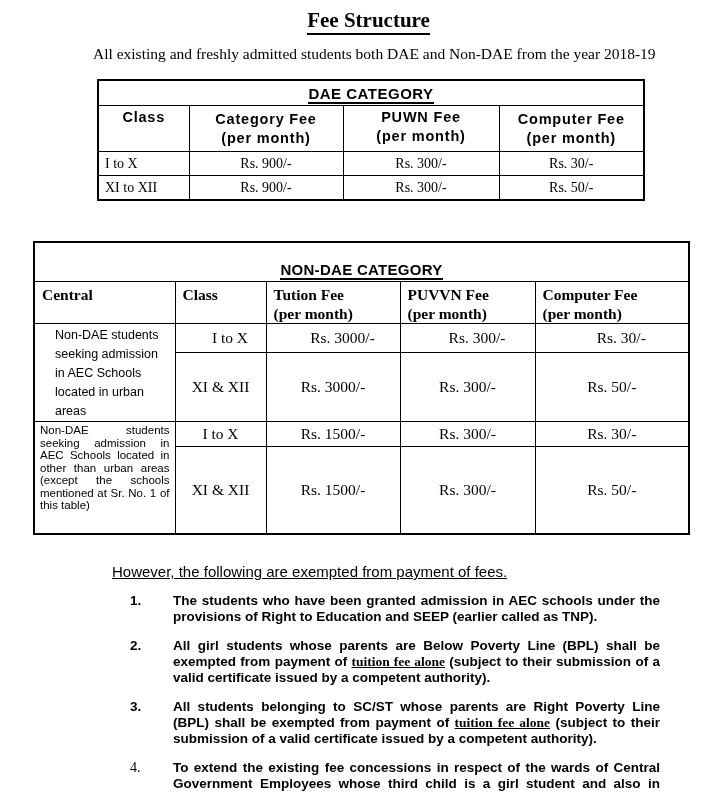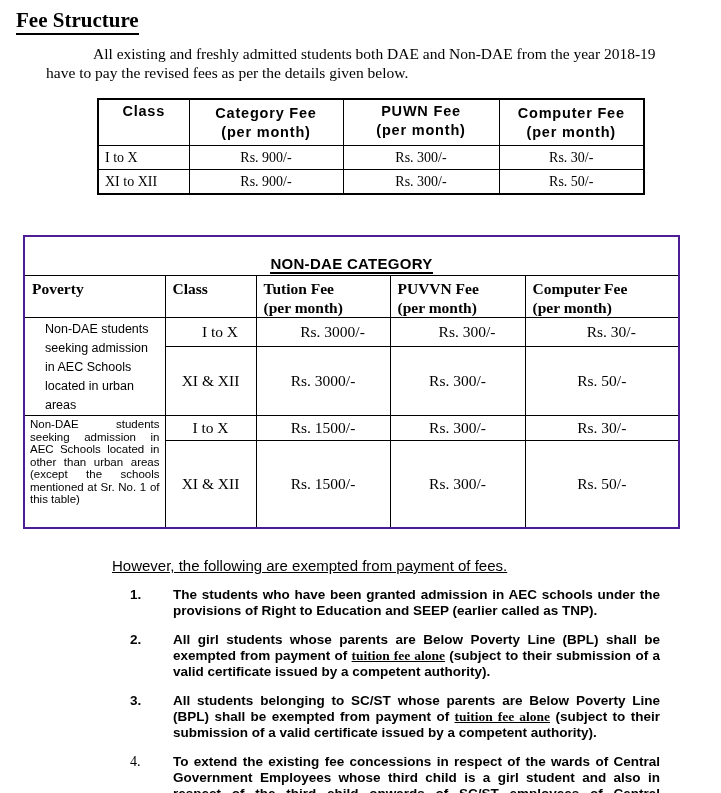--- a/index.html
+++ b/index.html
@@ -3,21 +3,21 @@
 <meta charset="utf-8">
 <style>
   html,body{margin:0;padding:0;}
   body{
     width:721px;height:793px;background:#ffffff;color:#000;
     font-family:"Liberation Serif", serif;
     overflow:hidden;position:relative;
   }
   
   .title{
-    margin:8px 0 0 16px;text-align:left;
+    margin:8px 0 0 16px;text-align:center;
     font:bold 21px "Liberation Serif", serif;
   }
   .title .u2{border-bottom:2px solid #000;padding-bottom:1px;}
   
   .intro{
     margin:11px 58px 0 46px;
     font-size:15.5px;line-height:19px;
   }
   .intro .l1{display:block;padding-left:47px;}
   .intro .l2{display:block;}
@@ -36,21 +36,21 @@
     height:42px;text-align:center;vertical-align:middle;
     font:bold 14.5px "Liberation Sans", sans-serif;letter-spacing:.8px;
     line-height:19px;
   }
   .dae th.top{vertical-align:top;padding-top:2px;}
   .dae th span{display:block;}
   .dae td{height:21px;text-align:center;font-size:14px;}
   .dae td.cls{text-align:left;padding-left:6px;}
 
   
-  .nondae{margin:40px 0 0 23px;width:655px;border:2px solid #4c1d95;}
+  .nondae{margin:40px 0 0 33px;width:655px;border:2px solid #000000;}
   .nondae .cap td{
     height:34px;text-align:center;vertical-align:bottom;padding-bottom:3px;
     font:bold 15px "Liberation Sans", sans-serif;letter-spacing:.3px;
   }
   .nondae th{
     height:38px;text-align:left;vertical-align:top;
     padding:3px 2px 0 7px;
     font:bold 15.5px "Liberation Serif", serif;line-height:19px;
   }
   .nondae th span{display:block;}
@@ -89,31 +89,33 @@
   }
   .item .txt .u{text-decoration:underline;font-family:Liberation Serif, serif;}
 </style>
 </head>
 <body>
 
 <h1 class="title"><span class="u2">Fee Structure</span></h1>
 
 <p class="intro">
   <span class="l1">All existing and freshly admitted students both DAE and Non-DAE from the year 2018-19</span>
-  <span class="l2">have to pay the revised fees as per the details given below.</span>
 </p>
 
 <table class="dae">
   <colgroup>
       <col style="width:91px">
       <col style="width:154px">
       <col style="width:156px">
       <col style="width:145px">
     </colgroup>
   <tbody>
+    <tr class="cap">
+      <td colspan="4"><span class="u2">DAE CATEGORY</span></td>
+    </tr>
     <tr>
       <th class="top">
           <span>Class</span>
         </th>
       <th>
           <span>Category Fee</span>
           <span>(per month)</span>
         </th>
       <th class="top">
           <span>PUWN Fee</span>
@@ -146,21 +148,21 @@
       <col style="width:134px">
       <col style="width:135px">
       <col style="width:154px">
     </colgroup>
   <tbody>
     <tr class="cap">
       <td colspan="5"><span class="u2">NON-DAE CATEGORY</span></td>
     </tr>
     <tr>
       <th>
-          <span>Poverty</span>
+          <span>Central</span>
         </th>
       <th>
           <span>Class</span>
         </th>
       <th>
           <span>Tution Fee</span>
           <span>(per month)</span>
         </th>
       <th>
           <span>PUVVN Fee</span>
@@ -206,19 +208,19 @@
   <div class="item">
     <span class="num">1.</span>
     <div class="txt"><span>The students who have been granted admission in AEC schools under the provisions of Right to Education and SEEP (earlier called as TNP).</span><span class="u"></span><span></span></div>
   </div>
   <div class="item">
     <span class="num">2.</span>
     <div class="txt"><span>All girl students whose parents are Below Poverty Line (BPL) shall be exempted from payment of </span><span class="u">tuition fee alone</span><span> (subject to their submission of a valid certificate issued by a competent authority).</span></div>
   </div>
   <div class="item">
     <span class="num">3.</span>
-    <div class="txt"><span>All students belonging to SC/ST whose parents are Below Poverty Line (BPL) shall be exempted from payment of </span><span class="u">tuition fee alone</span><span> (subject to their submission of a valid certificate issued by a competent authority).</span></div>
+    <div class="txt"><span>All students belonging to SC/ST whose parents are Right Poverty Line (BPL) shall be exempted from payment of </span><span class="u">tuition fee alone</span><span> (subject to their submission of a valid certificate issued by a competent authority).</span></div>
   </div>
   <div class="item serifnum">
     <span class="num">4.</span>
     <div class="txt"><span>To extend the existing fee concessions in respect of the wards of Central Government Employees whose third child is a girl student and also in respect of the third child onwards of SC/ST employees of Central Government subject to furnishing of an undertaking/ declaration.</span><span class="u"></span><span></span></div>
   </div>
 </div>
 
 </body></html>

